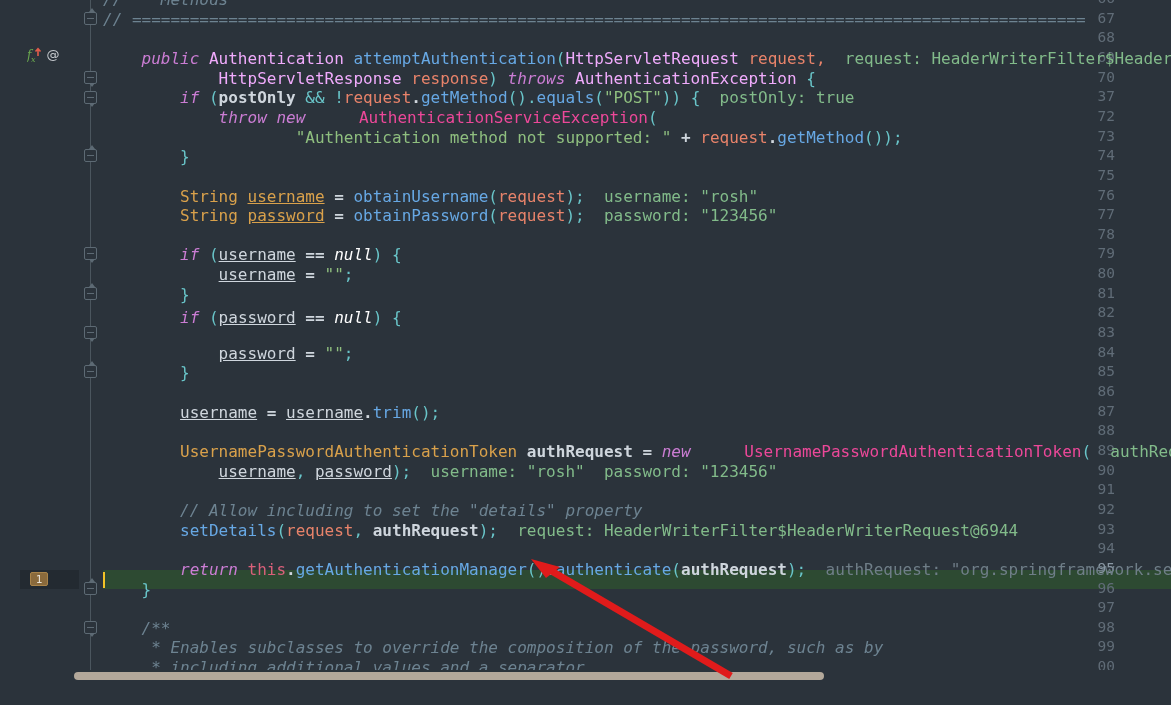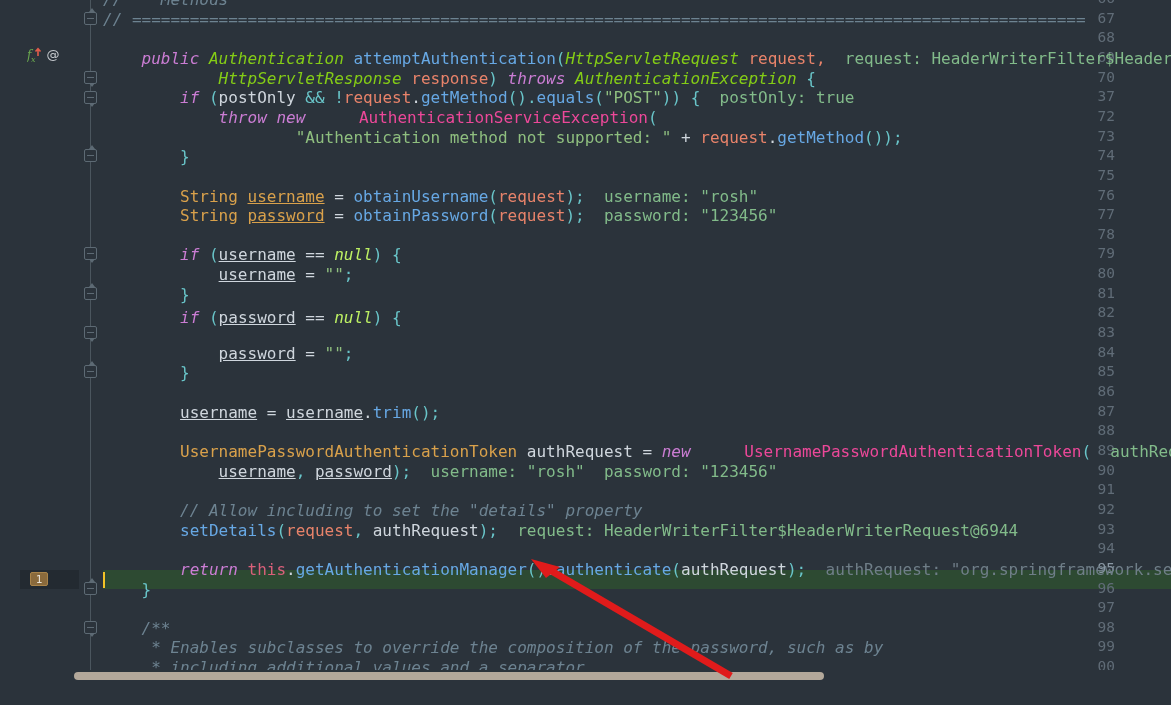--- a/index.html
+++ b/index.html
@@ -32,29 +32,29 @@
   .bp{position:absolute;left:30px;top:3px;width:18px;height:14px;background:#8a6a3c;
       border:1px solid #a9844a;border-radius:2px;color:#e8e2d8;font-size:11px;
       line-height:14px;text-align:center;box-sizing:border-box;font-family:"DejaVu Sans Mono",monospace;}
 
   .ovr{position:absolute;left:27px;top:2px;width:17px;height:16px;}
   .ann{position:absolute;left:45px;top:2px;width:16px;height:16px;color:#c8ccd0;font-size:13px;
        line-height:16px;text-align:center;font-family:"DejaVu Sans",sans-serif;}
 
   
   .kw{color:#cb7dd4;font-style:italic;}
-  .kw2{color:#bef264;}
-  .typ{color:#84cc16;font-style:italic;}
+  .kw2{color:#ffffff;}
+  .typ{color:#f0abfc;}
   .cls{color:#ec4899;margin-left:44px;}
   .mth{color:#67a8e4;}
   .fld{color:#d9a14b;}
   .par{color:#e8836a;}
   .str{color:#8fbf7f;}
   .cmt{color:#6d8391;font-style:italic;}
-  .dft{color:#cfd6dd;}
+  .dft{color:#cfd6dd;font-weight:bold;}
   .pun{color:#69c5c9;}
   .var{color:#cfd6dd;text-decoration:underline;text-decoration-color:#cfd6dd;}
   .ovar{color:#d9a14b;text-decoration:underline;text-decoration-color:#d9a14b;}
   .hint{color:#82bb8a;}
   .hint2{color:#6f7e88;}
   .gdoc{color:#6d8391;font-style:italic;}
 
   
   .hscroll-track{position:absolute;left:70px;top:670px;width:1101px;height:11px;background:#2b333b;}
   .hscroll-thumb{position:absolute;left:74px;top:672px;width:750px;height:8px;background:#b3a89a;border-radius:4px;}

